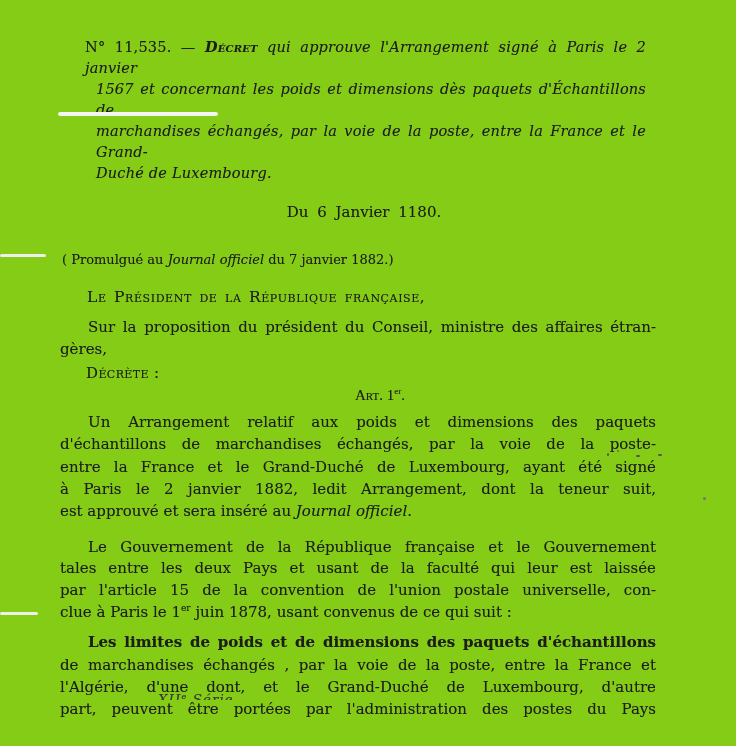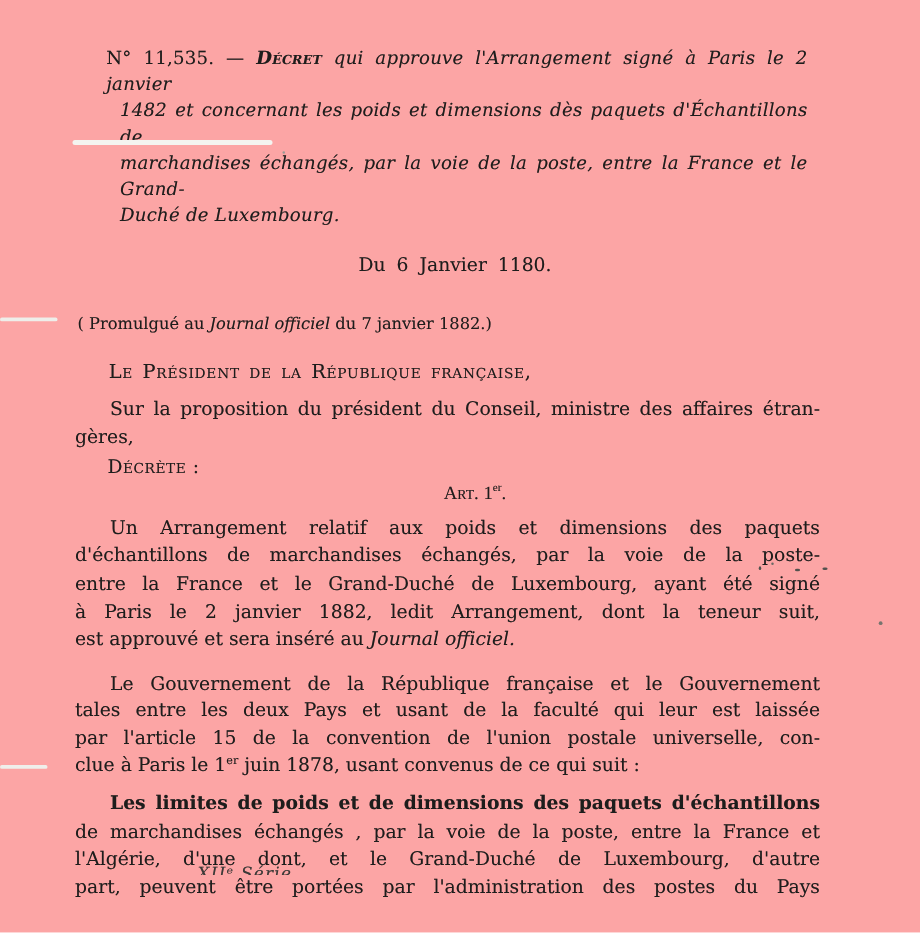--- a/index.html
+++ b/index.html
@@ -1,21 +1,21 @@
 <!DOCTYPE html>
 <html lang="fr"><head>
 <meta charset="utf-8">
 <style>
   html, body { margin: 0; padding: 0; background: #ffffff; }
 
   .page {
     position: relative;
     width: 736px;
     height: 746px;
-    background: #fca5a5;
+    background: #84cc16;
     overflow: hidden;
     font-family: "DejaVu Serif", "Liberation Serif", serif;
     color: #1d1d1c;
     text-shadow: 0 0 0.5px rgba(10,10,10,0.35);
   }
 
   .col {
     position: absolute;
     left: 60px;
     top: 36px;
@@ -104,21 +104,21 @@
 </head>
 <body>
 
 <div class="page">
   <div class="col">
 
     <div class="title-block">
       <div class="line jl first">
         <span class="rm">N° 11,535.</span><span class="rm"> — </span><span class="kw">Décret</span><span> qui approuve l'Arrangement signé à Paris le 2 janvier</span>
       </div>
-      <div class="line jl">1482 et concernant les poids et dimensions dès paquets d'Échantillons de</div>
+      <div class="line jl">1567 et concernant les poids et dimensions dès paquets d'Échantillons de</div>
       <div class="line jl">marchandises échangés, par la voie de la poste, entre la France et le Grand-</div>
       <div class="line">Duché de Luxembourg.</div>
     </div>
 
     <div class="date-line">Du 6 Janvier 1180.</div>
 
     <div class="prom-line">
       <span>( Promulgué au </span><span class="it">Journal officiel</span><span> du 7 janvier 1882.)</span>
     </div>
 

